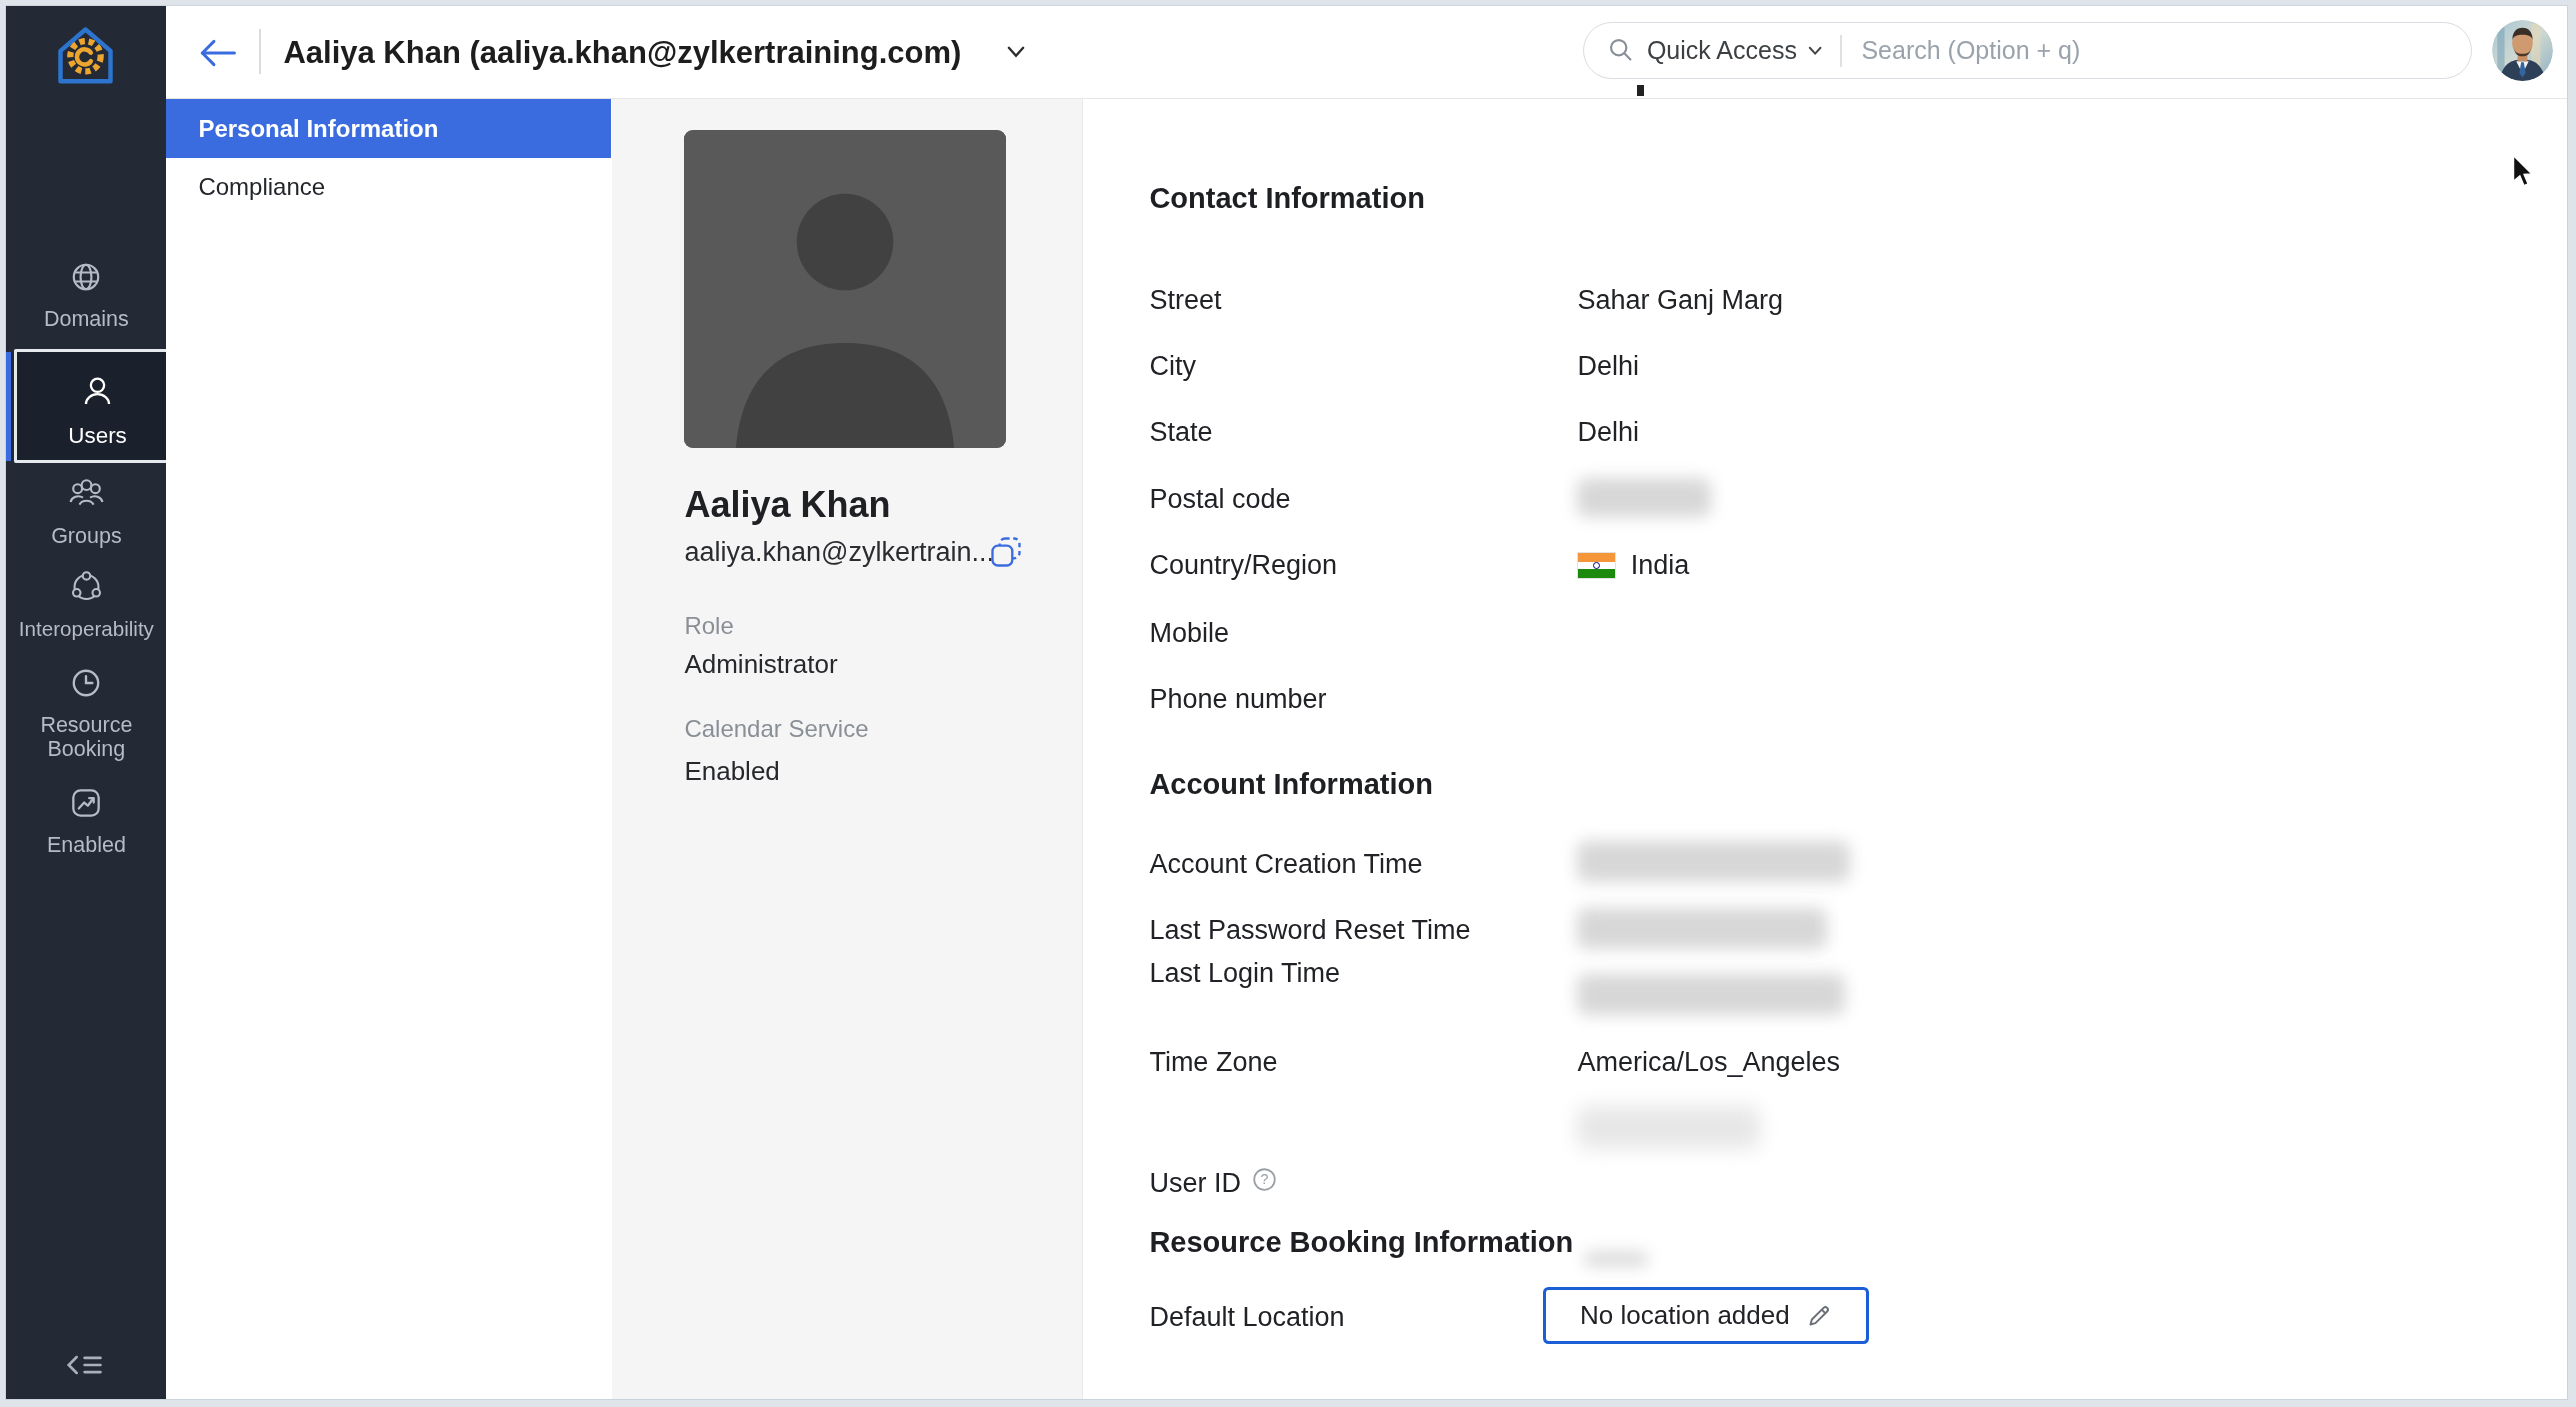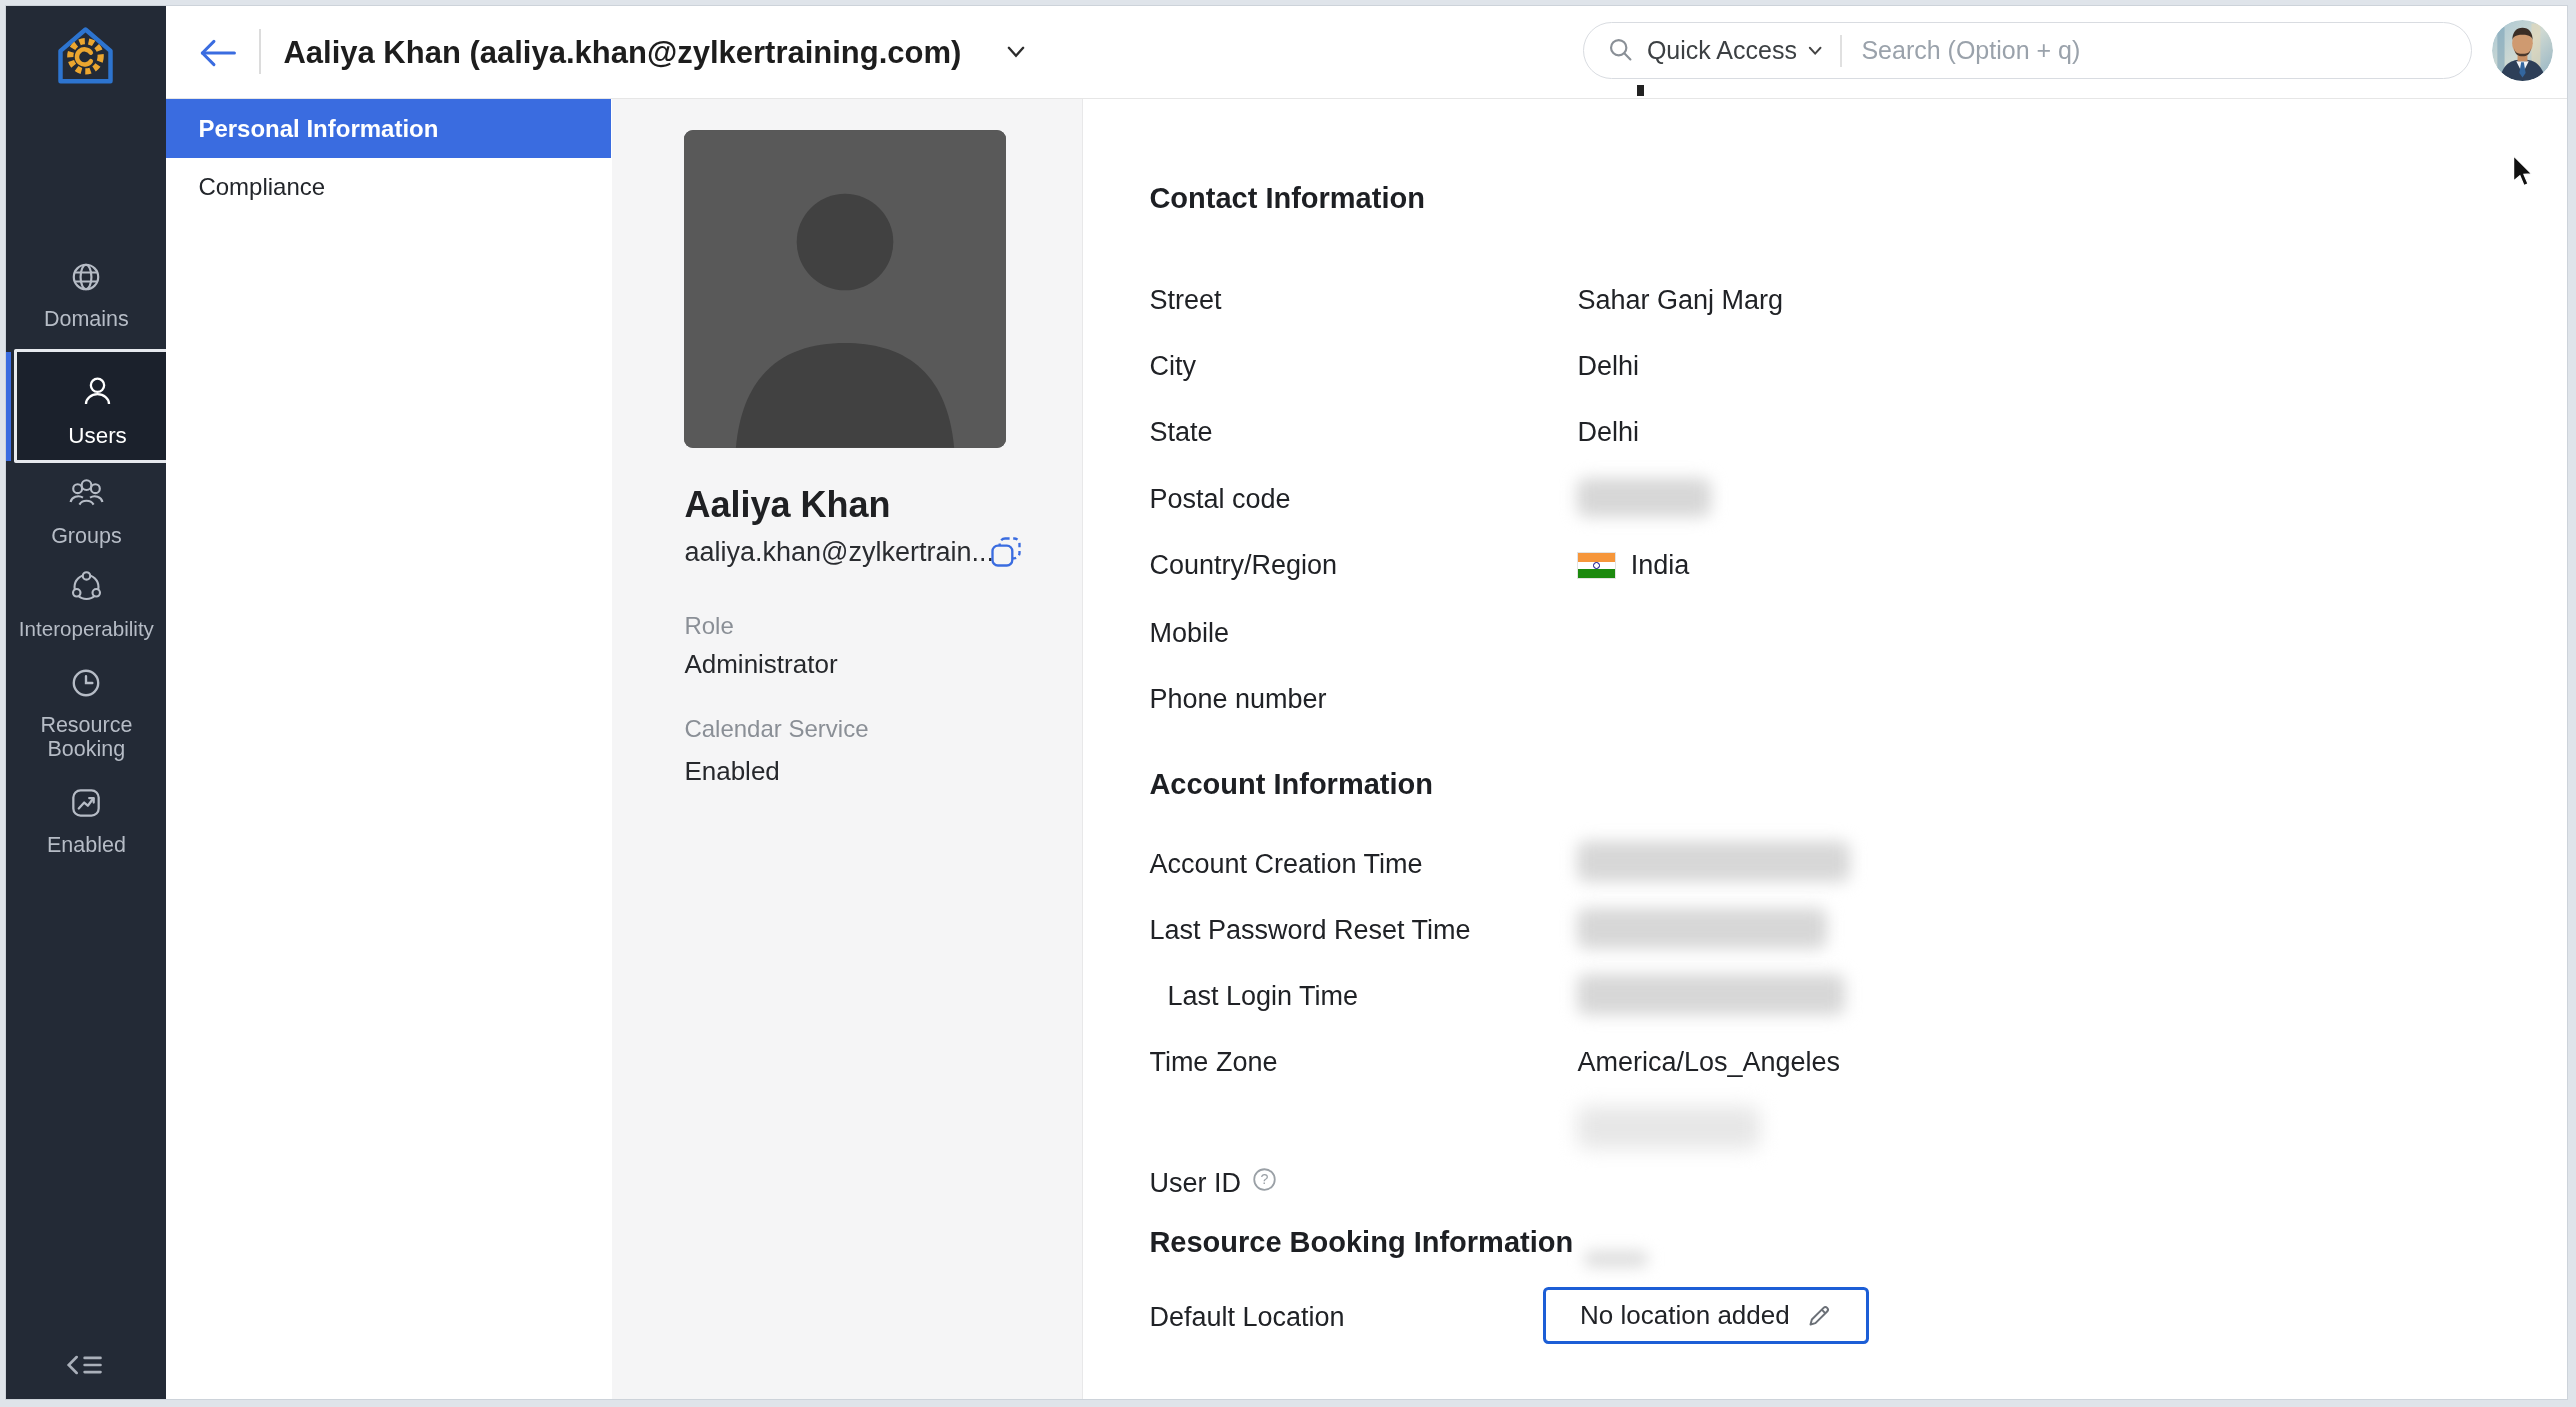--- a/index.html
+++ b/index.html
@@ -296,21 +296,21 @@
     <div class="f-label" style="top:585px;">Phone number</div>
 
     <h2 class="sec-h" style="top:669px;">Account Information</h2>
 
     <div class="f-label" style="top:750px;">Account Creation Time</div>
     <div class="blur-blob" style="top:742px; width:273px; height:41px;"></div>
 
     <div class="f-label" style="top:816px;">Last Password Reset Time</div>
     <div class="blur-blob" style="top:809px; width:250px; height:41px;"></div>
 
-    <div class="f-label" style="top:882px;margin-left:18px;">Last Login Time</div>
+    <div class="f-label" style="top:859px;">Last Login Time</div>
     <div class="blur-blob" style="top:875px; width:268px; height:41px;"></div>
 
     <div class="f-label" style="top:948px;">Time Zone</div>
     <div class="f-value" style="top:948px;">America/Los_Angeles</div>
 
     <div class="f-label" style="top:1068px;text-align:right;">
       <span>User ID</span>
       <span>
         <svg width="25" height="25" viewBox="0 0 28 28" fill="none" style="font-size:30px">
           <circle cx="14" cy="14" r="11.5" stroke="#9aa0a6" stroke-width="2"></circle>

